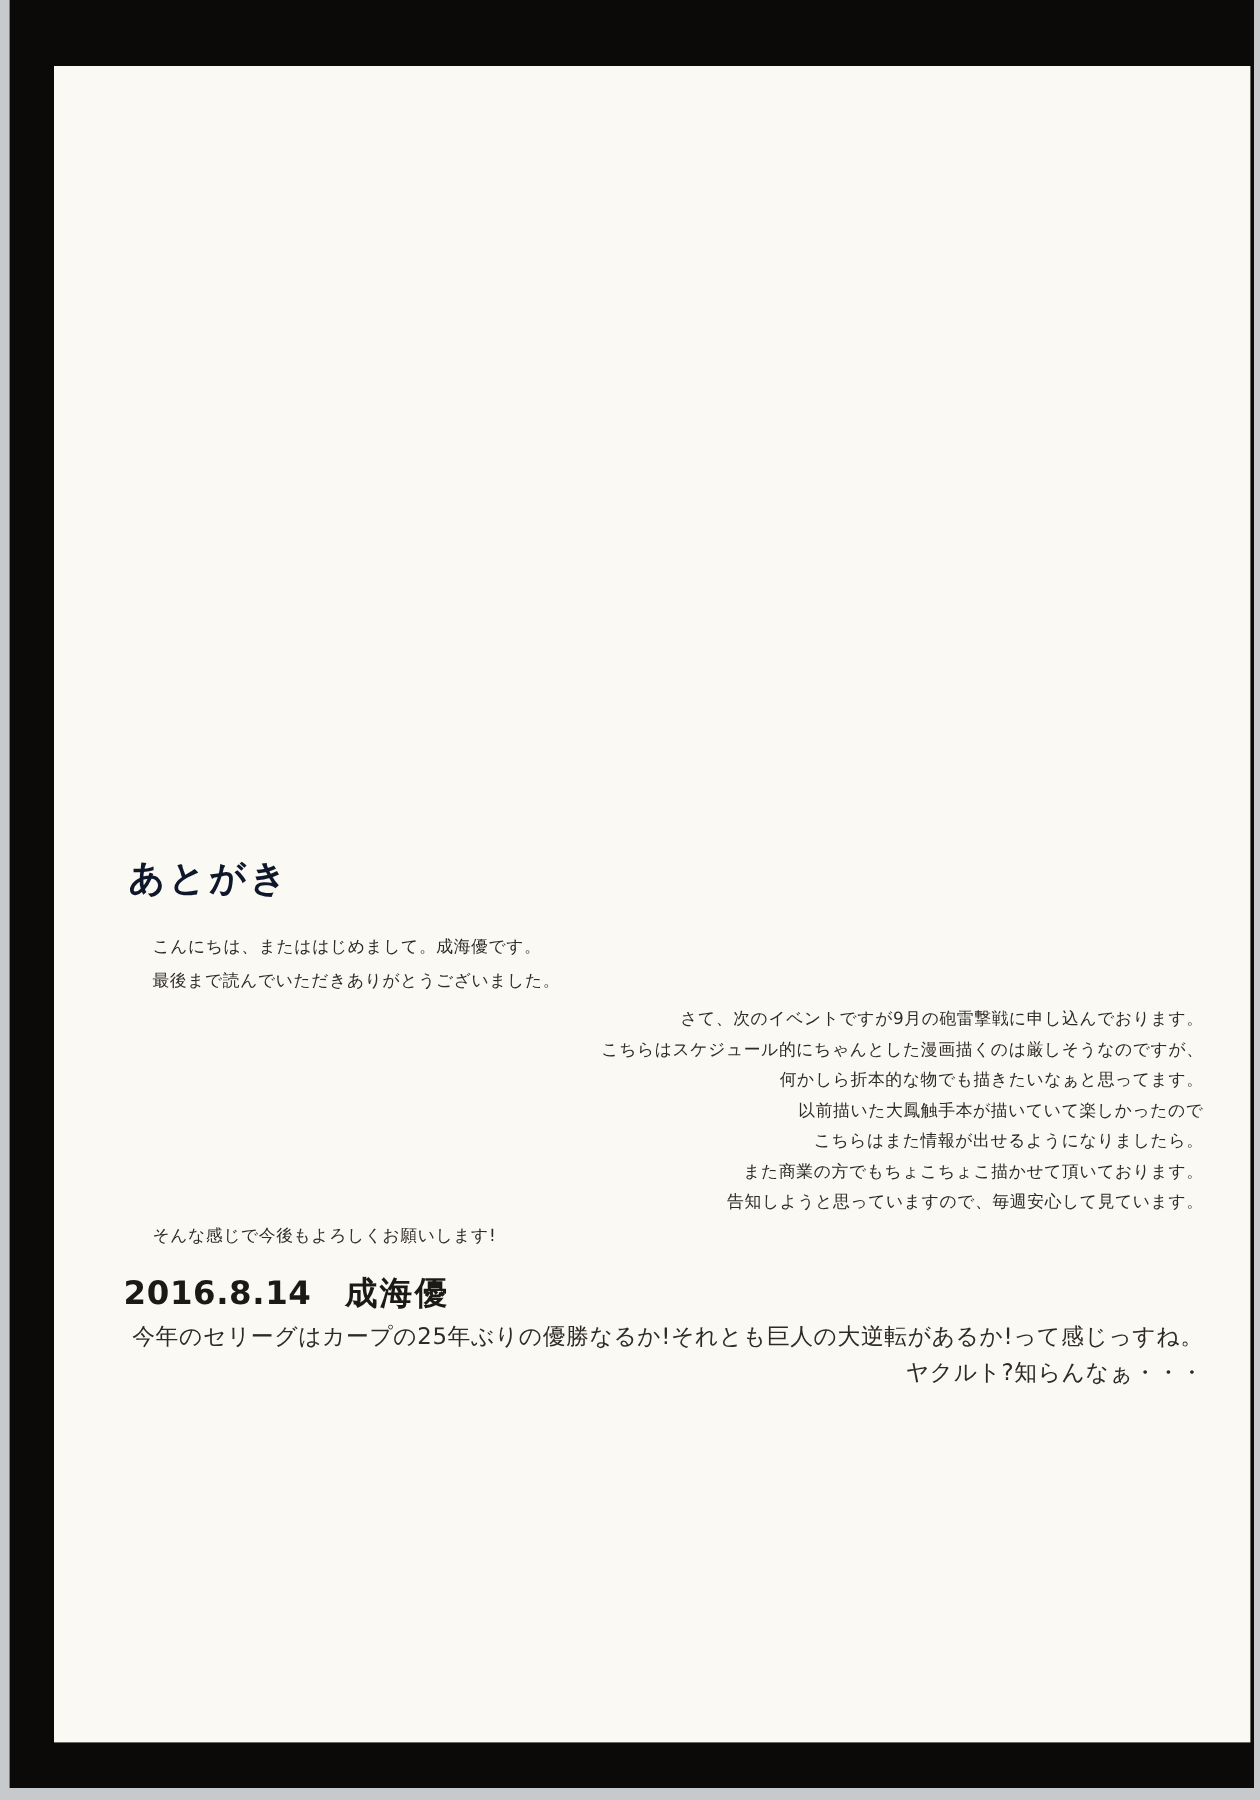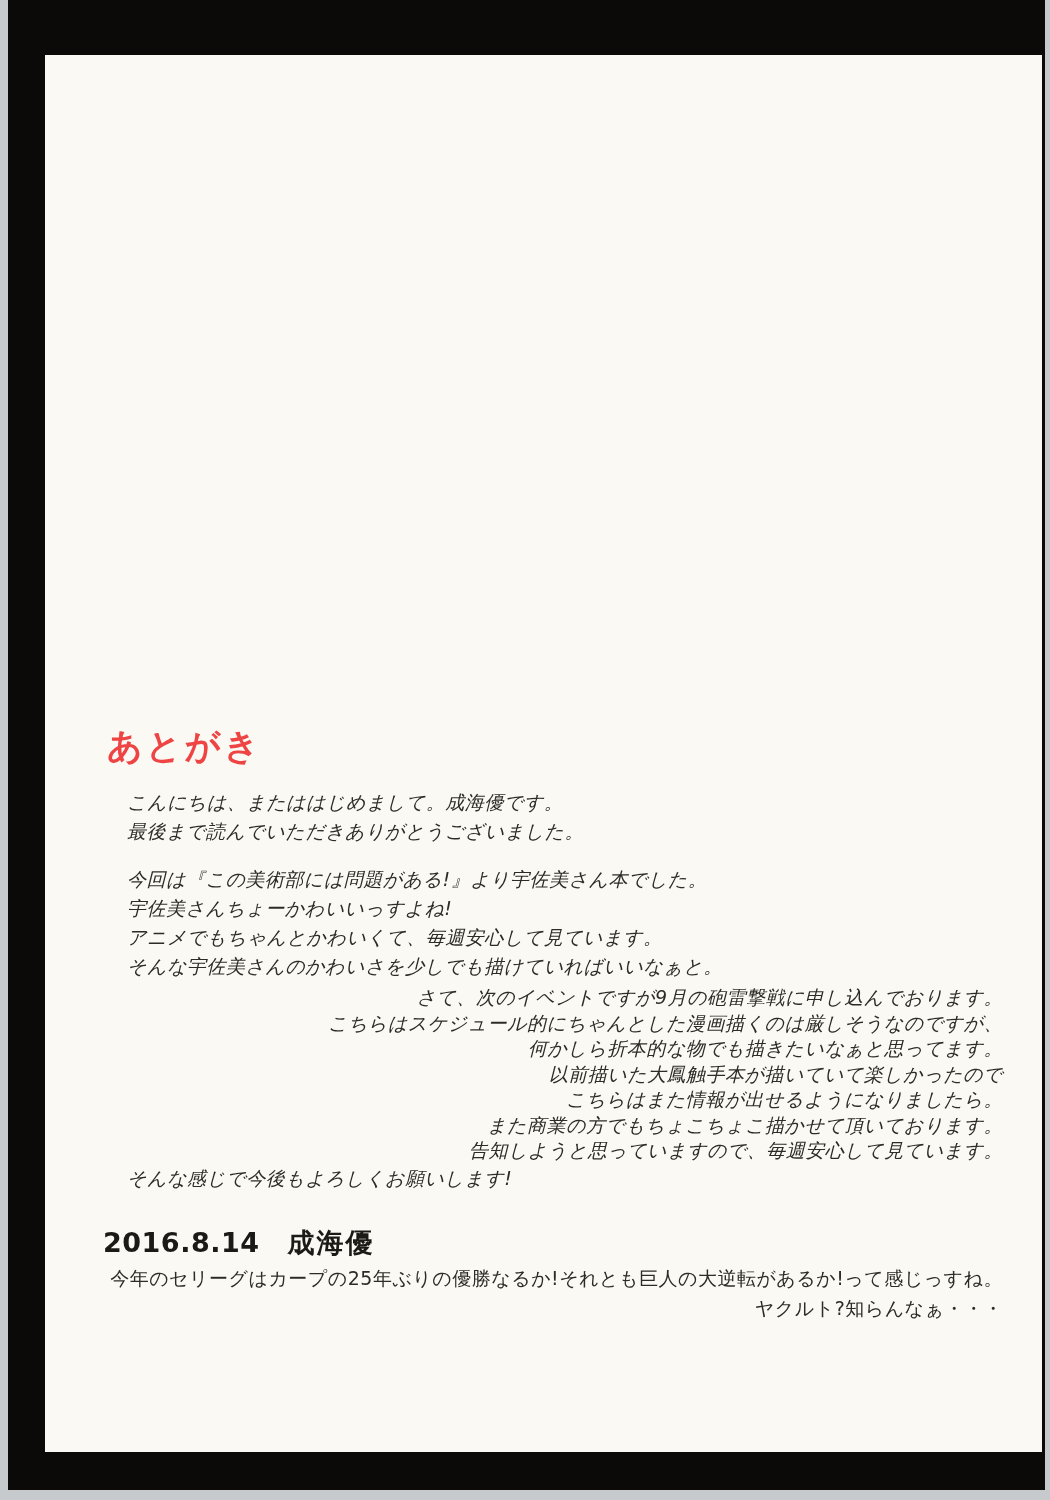--- a/index.html
+++ b/index.html
@@ -34,42 +34,41 @@
   }
   .content {
     position: absolute;
     left: 58px;
     top: 660px;
     width: 900px;
     color: #2e2b27;
     letter-spacing: 0.5px;
   }
   .title {
-    font-size: 35px;
+    font-size: 30px;
     font-weight: 700;
-    color: #ef4444;
-    margin: 13px 0 0 4px;
+    color: #0f172a;
+    margin: 0 0 0 4px;
     line-height: 36px;
     letter-spacing: 3px;
   }
   .para { margin: 0; }
   .para div {
-    font-size: 19px;
+    font-size: 14px;
     line-height: 29px;
     white-space: nowrap;
-    font-style: italic;
   }
   .p1 { margin-top: 24px; }
   .p2 { margin-top: 19px; }
   .p3 { margin-top: 4px; text-align: right; }
   .p3 div { line-height: 25.5px; }
   .p4 { }
   .indent { padding-left: 24px; }
   .signature {
-    margin-top: 34px;
+    margin-top: 18px;
     font-size: 27px;
     font-weight: 700;
     color: #1c1a17;
     line-height: 32px;
     white-space: nowrap;
   }
   .signature .name { margin-left: 28px; letter-spacing: 2px; }
   .postscript { margin-top: 4px; }
   .postscript div {
     font-size: 19px;
@@ -86,26 +85,20 @@
 <div class="paper">
   <div class="content">
 
     <h1 class="title">あとがき</h1>
 
     <div class="para p1">
       <div class="indent">こんにちは、またははじめまして。成海優です。</div>
       <div class="indent">最後まで読んでいただきありがとうございました。</div>
     </div>
 
-    <div class="para p2">
-      <div class="indent">今回は『この美術部には問題がある!』より宇佐美さん本でした。</div>
-      <div class="indent">宇佐美さんちょーかわいいっすよね!</div>
-      <div class="indent">アニメでもちゃんとかわいくて、毎週安心して見ています。</div>
-      <div class="indent">そんな宇佐美さんのかわいさを少しでも描けていればいいなぁと。</div>
-    </div>
 
     <div class="para p3">
       <div class="indent">さて、次のイベントですが9月の砲雷撃戦に申し込んでおります。</div>
       <div class="indent">こちらはスケジュール的にちゃんとした漫画描くのは厳しそうなのですが、</div>
       <div>何かしら折本的な物でも描きたいなぁと思ってます。</div>
       <div class="indent">以前描いた大鳳触手本が描いていて楽しかったので</div>
       <div>こちらはまた情報が出せるようになりましたら。</div>
       <div class="indent">また商業の方でもちょこちょこ描かせて頂いております。</div>
       <div>告知しようと思っていますので、毎週安心して見ています。</div>
     </div>

